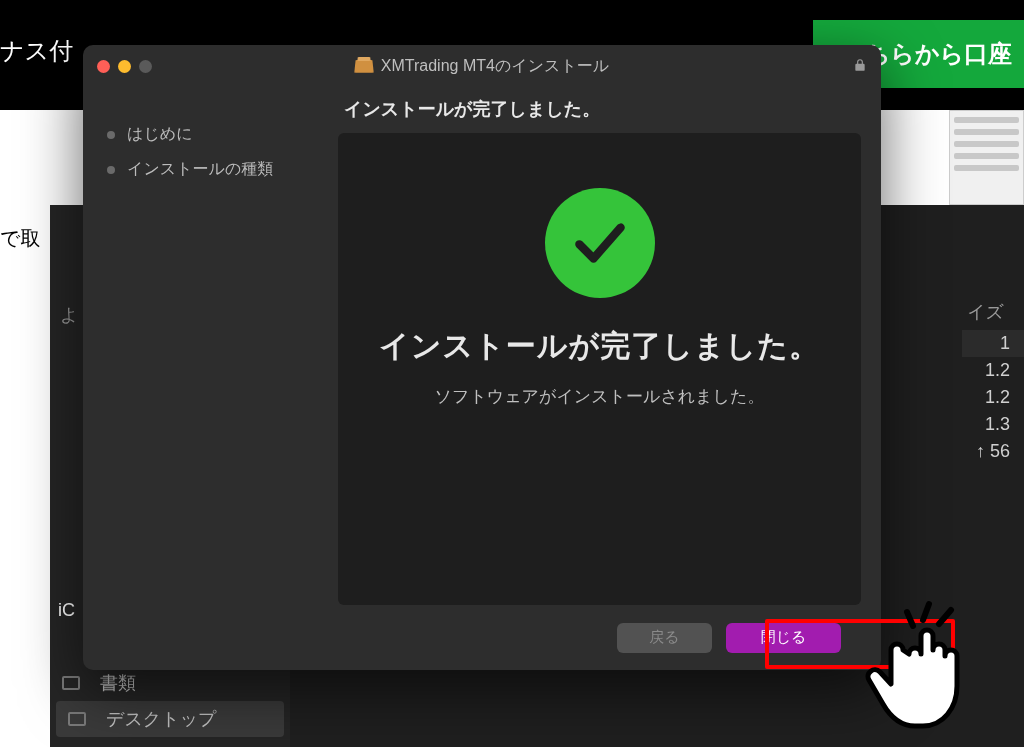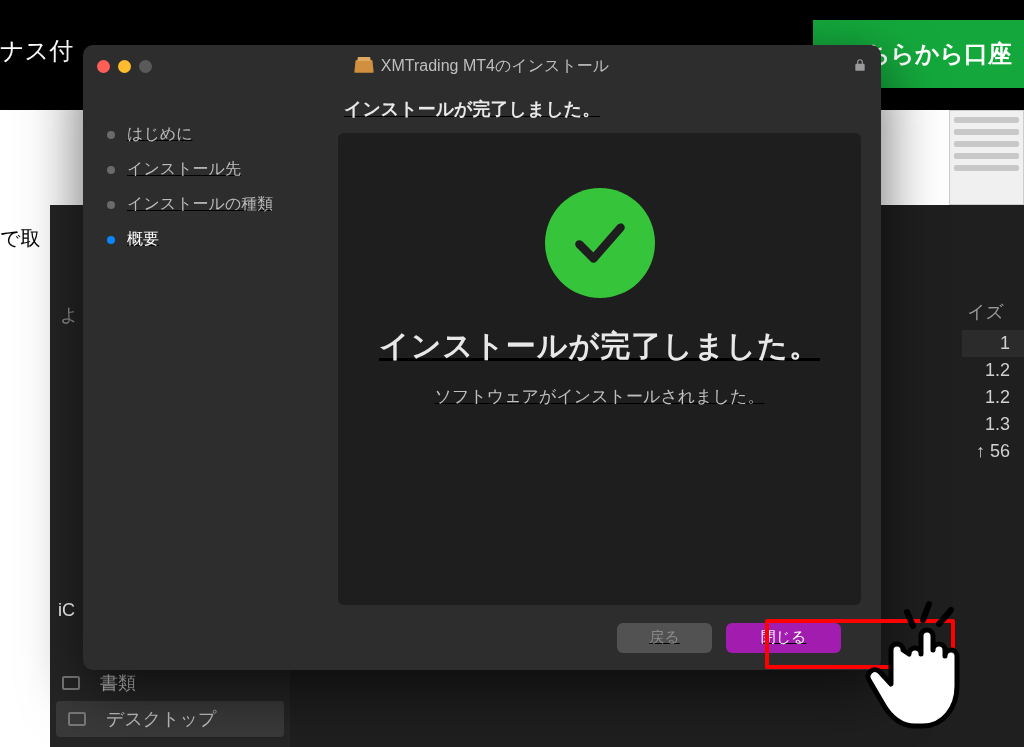--- a/index.html
+++ b/index.html
@@ -32,21 +32,21 @@
     .bg-finder-sb-group { position:absolute; bottom:10px; left:0; right:0;}
     .bg-finder-header { position:absolute; top:95px; right:20px; color:#9a9a9a; font-size:18px;}
     .bg-finder-vals { position:absolute; top:125px; right:0; color:#d0d0d0; font-size:18px; text-align:right;}
     .bg-finder-vals div{ padding:3px 14px;}
     .bg-finder-vals div.sel{ background:#2b2b2b;}
     .bg-finder-sb-item-ic { position:absolute; top:395px; left:8px; color:#ffffff; font-size:18px;}
     
     .installer {
       position:absolute; top:45px; left:83px; width:798px; height:625px;
       background:#2d2d2d; border-radius:10px; box-shadow:0 20px 60px rgba(0,0,0,.6);
-      display:flex; flex-direction:column;text-decoration:underline;
+      display:flex; flex-direction:column;
     }
     .titlebar { height:42px; display:flex; align-items:center; padding:0 14px; position:relative;}
     .traffic { display:flex; gap:8px;}
     .traffic span{ width:13px; height:13px; border-radius:50%;}
     .tl-close{background:#ff5f57;} .tl-min{background:#febc2e;} .tl-max{background:#5a5a5a;}
     .title-center { position:absolute; left:0; right:0; text-align:center; color:#bfbfbf; font-size:16px; display:flex; align-items:center; justify-content:center; gap:8px; pointer-events:none;}
     .box-icon{ width:18px; height:14px; background:#d09040; position:relative; transform:perspective(40px) rotateX(25deg); border-radius:1px;}
     .box-icon::before{content:""; position:absolute; top:-4px; left:2px; right:2px; height:5px; background:#e0a860; border-radius:1px;}
     .lock-icon{ position:absolute; right:14px; top:12px; width:14px; height:16px;}
     .lock-icon svg{width:100%;height:100%;}
@@ -132,29 +132,21 @@
     </span>
   </div>
   <div class="installer-body">
     <div class="sidebar">
       <div class="sidebar-item">
         <span class="dot"></span>
         <span>はじめに</span>
       </div>
       <div class="sidebar-item">
         <span class="dot"></span>
-        <span>インストール先</span>
-      </div>
-      <div class="sidebar-item">
-        <span class="dot"></span>
         <span>インストールの種類</span>
-      </div>
-      <div class="sidebar-item active">
-        <span class="dot"></span>
-        <span>概要</span>
       </div>
     </div>
     <div class="main-area">
       <div class="main-heading">インストールが完了しました。</div>
       <div class="content-panel">
         <div class="check-circle">
           <svg viewBox="0 0 24 24" fill="none" stroke="#1e1e1e" stroke-width="3.2" stroke-linecap="round" stroke-linejoin="round">
               <polyline points="4 12.5 9.5 18 20 6"></polyline>
             </svg>
         </div>

